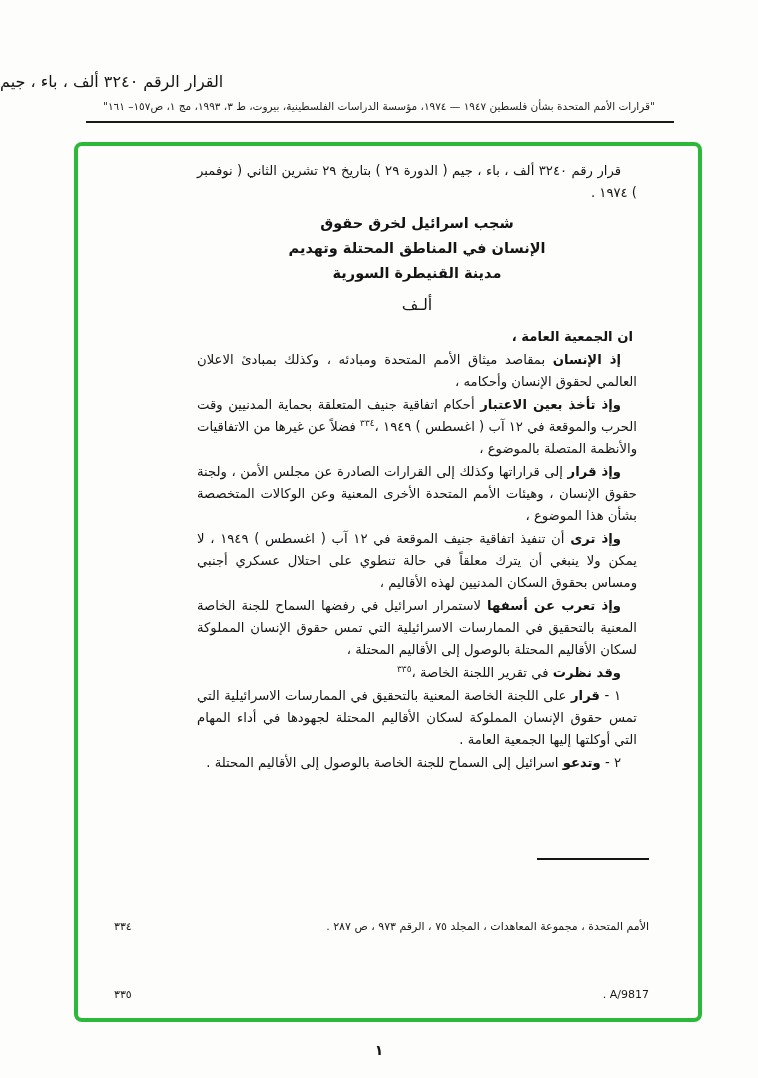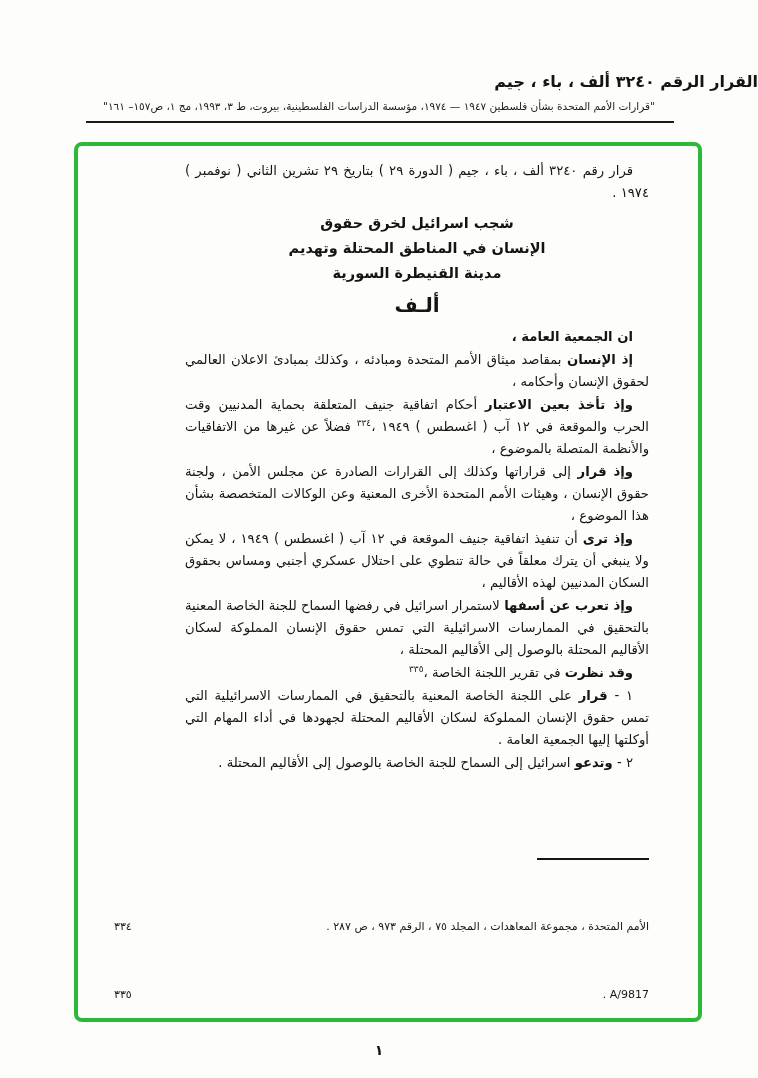--- a/index.html
+++ b/index.html
@@ -11,22 +11,22 @@
     position:relative;
     width:758px;height:1078px;
     background:#fdfdfb;
     color:var(--ink);
     font-family:"DejaVu Sans", sans-serif;
     overflow:hidden;
   }
   
   .header-title{
     position:absolute;top:72px;left:0;right:0;
-    text-align:right;direction:rtl;
-    font-size:16px;font-weight:bold;
+    text-align:left;direction:rtl;
+    font-size:16px;font-weight:normal;
   }
   .header-source{
     position:absolute;top:100px;left:0;right:0;
     text-align:center;direction:rtl;
     font-size:10.5px;color:#1c1c1c;
   }
   .header-rule{
     position:absolute;top:121px;left:86px;width:588px;height:2px;
     background:#1a1a1a;
   }
@@ -36,31 +36,31 @@
     width:620px;height:872px;
     border:4px solid var(--highlight-border);
     border-radius:8px;
   }
   
   .doc{
     position:absolute;top:14px;right:49px;left:107px;
     direction:rtl;text-align:justify;
     font-size:13.2px;line-height:22px;
   }
-  .para{margin:0 0 1px;text-indent:16px;}
+  .para{margin:0 12px 1px;text-indent:16px;}
   .para b{font-weight:bold;}
   sup{font-size:9px;line-height:0;}
   .heading{
     text-align:center;font-weight:bold;
     font-size:14.5px;line-height:25px;
     margin:7px 0 8px;text-indent:0;
   }
   .section-letter{
-    text-align:center;font-weight:bold;
-    font-size:20px;letter-spacing:1px;
+    text-align:center;font-weight:normal;
+    font-size:16px;letter-spacing:1px;
     margin:2px 0 10px;text-indent:0;
   }
   .opening{font-weight:bold;text-indent:16px;margin:0 0 1px;}
   
   .footnotes{
     position:absolute;top:712px;left:36px;right:49px;
     font-size:11px;color:#181818;
   }
   .fn-rule{width:112px;height:2px;background:#151515;margin:0 0 9px auto;}
   .fn-line{display:flex;direction:ltr;align-items:baseline;line-height:21px;}

